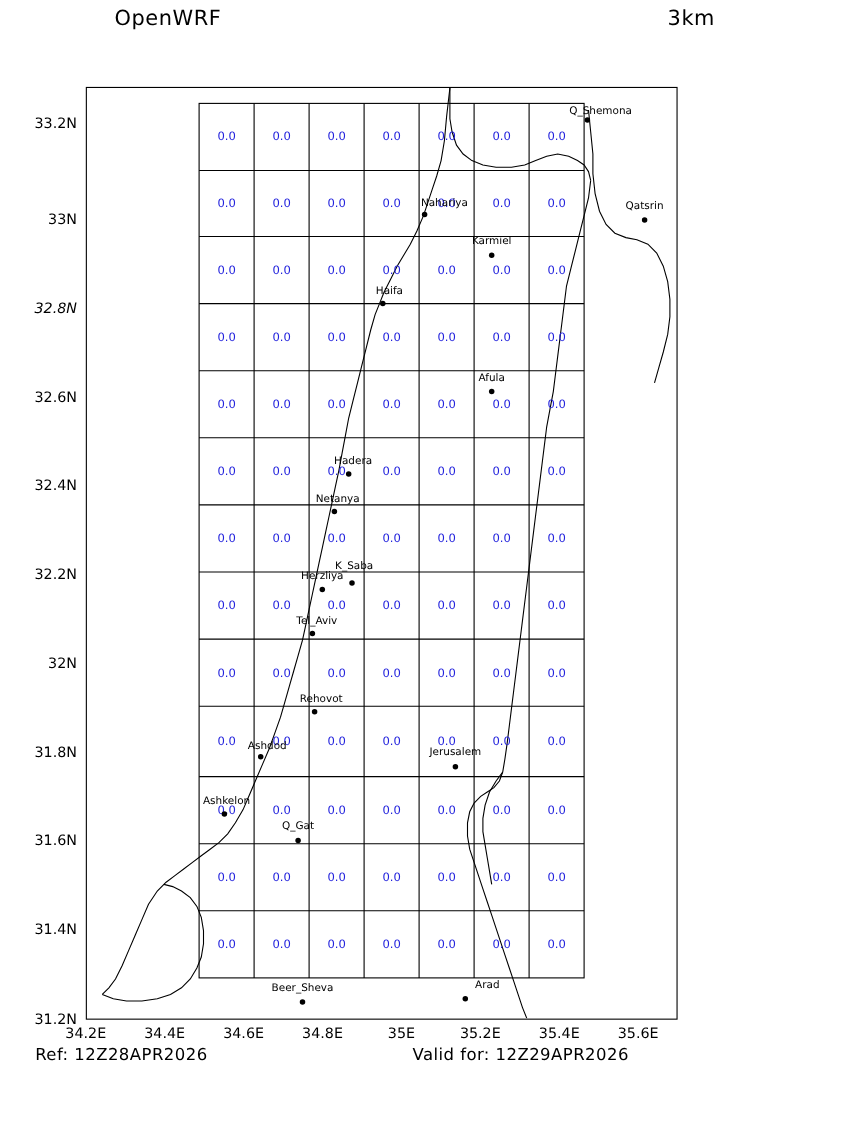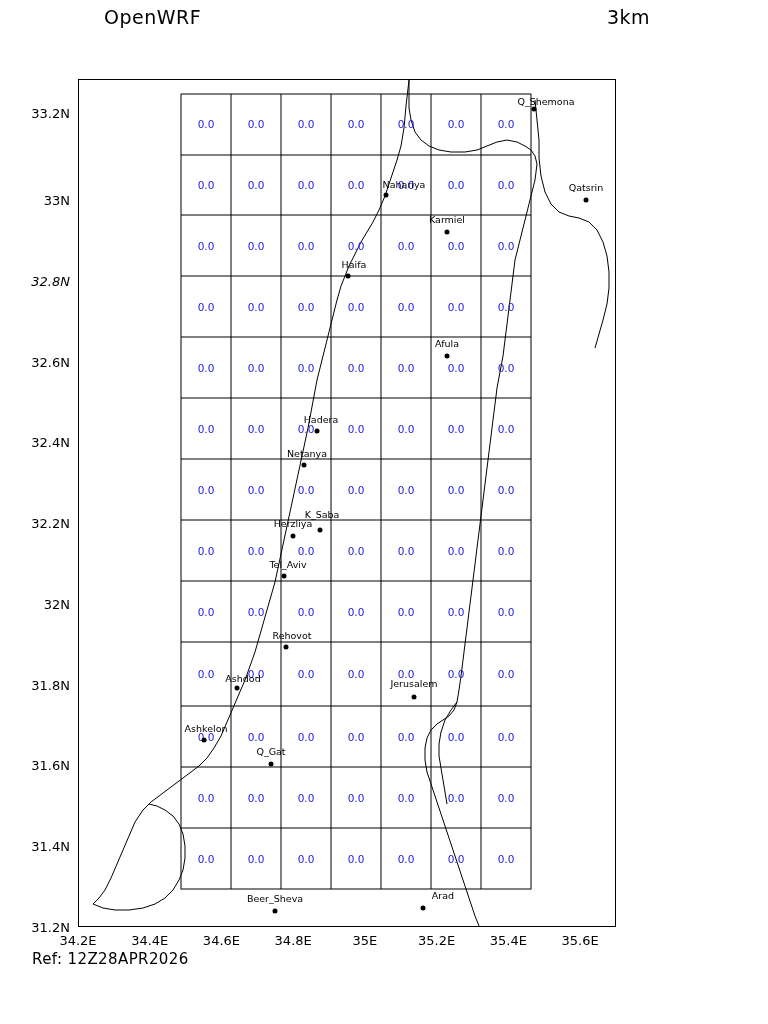--- a/index.html
+++ b/index.html
@@ -316,14 +316,15 @@
       <div class="xtick" style="left: 149.733px; top: 933px;">34.4E</div>
       <div class="xtick" style="left: 221.467px; top: 933px;">34.6E</div>
       <div class="xtick" style="left: 293.2px; top: 933px;">34.8E</div>
       <div class="xtick" style="left: 364.933px; top: 933px;">35E</div>
       <div class="xtick" style="left: 436.667px; top: 933px;">35.2E</div>
       <div class="xtick" style="left: 508.4px; top: 933px;">35.4E</div>
       <div class="xtick" style="left: 580.133px; top: 933px;">35.6E</div>
     </div>
 
   <div class="footer footer-ref">Ref: 12Z28APR2026</div>
+  <div class="footer footer-valid">Valid for: 12Z29APR2026</div>
 
 </div>
 
 </body></html>

